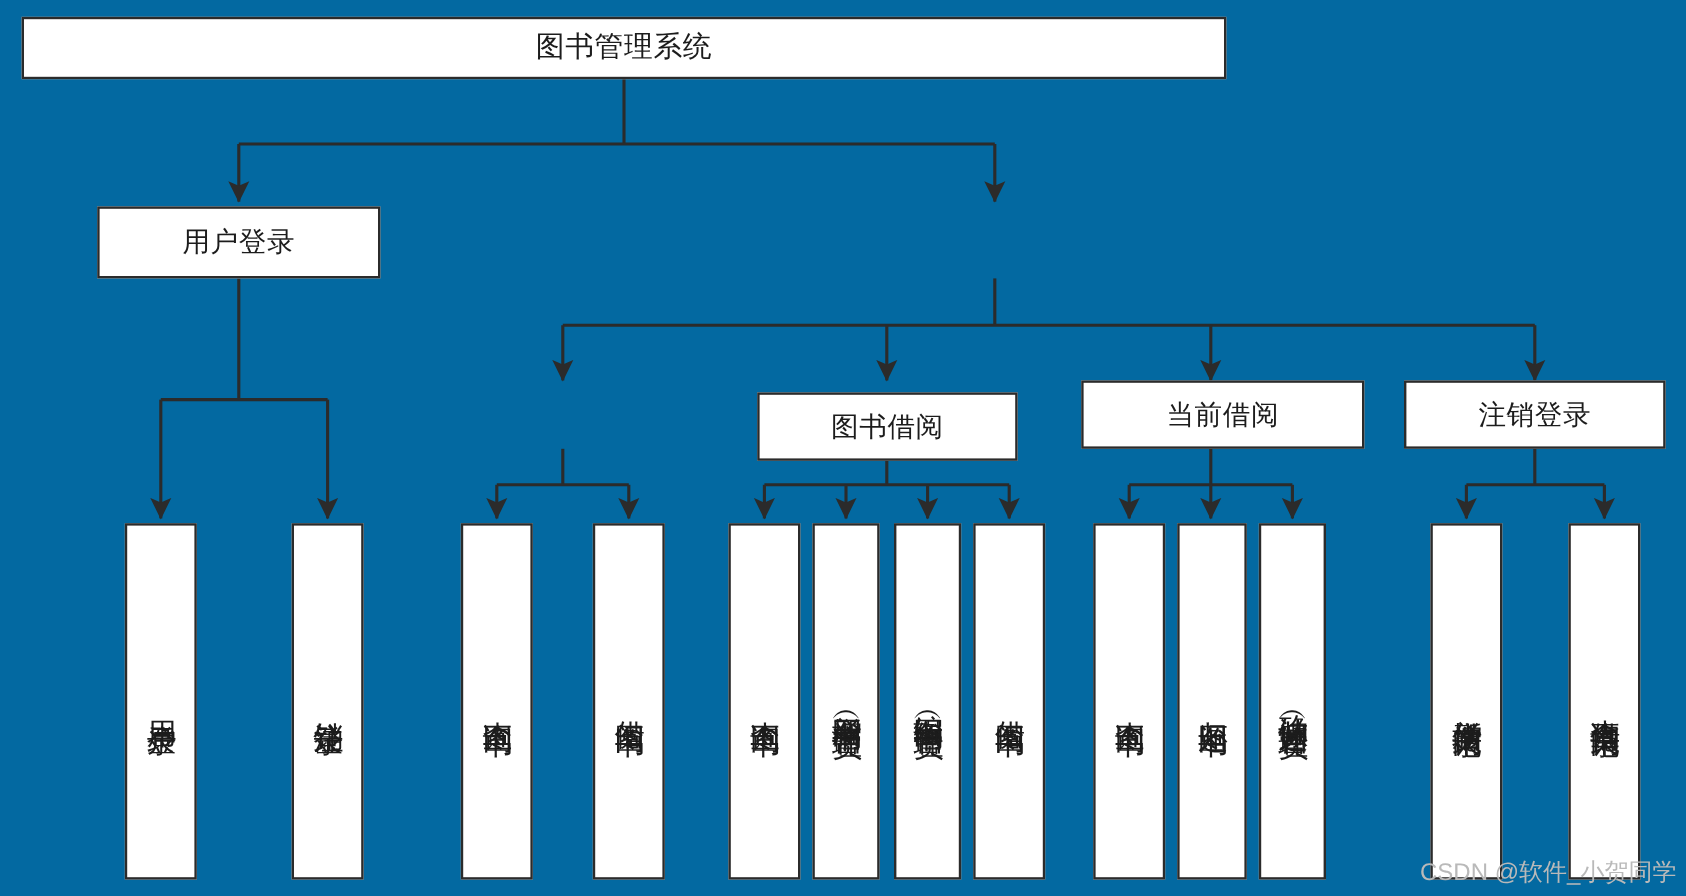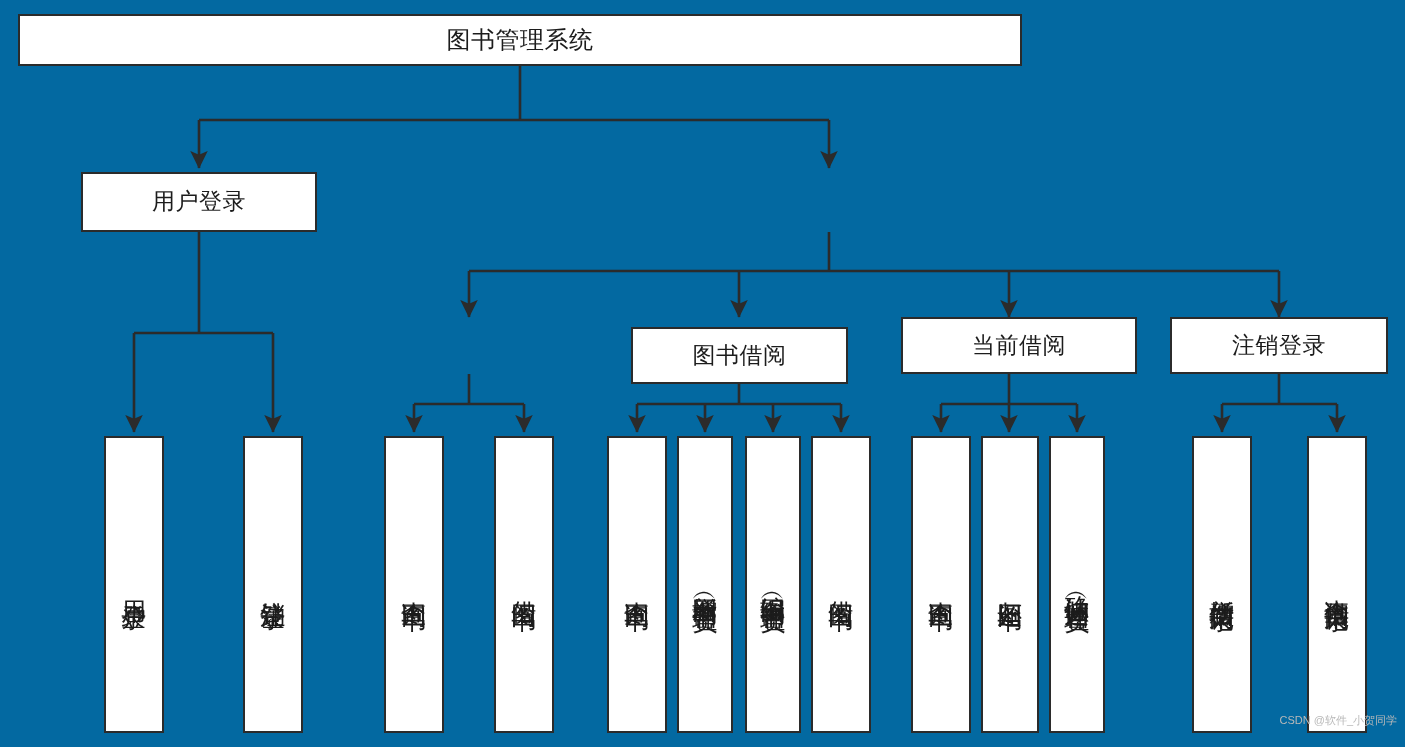--- a/index.html
+++ b/index.html
@@ -55,22 +55,22 @@
     writing-mode: vertical-rl;
     text-orientation: upright;
     font-size: 25px;
     line-height: 1.06;
     letter-spacing: 2px;
     white-space: nowrap;
   }
   .watermark {
     position: absolute;
     right: 8px;
-    bottom: 19px;
-    font-size: 11px;
+    bottom: 7px;
+    font-size: 20px;
     color: #b9b9b9;
     white-space: nowrap;
     user-select: none;
   }
 </style>
 </head>
 <body>
 
 <div id="canvas">
 

